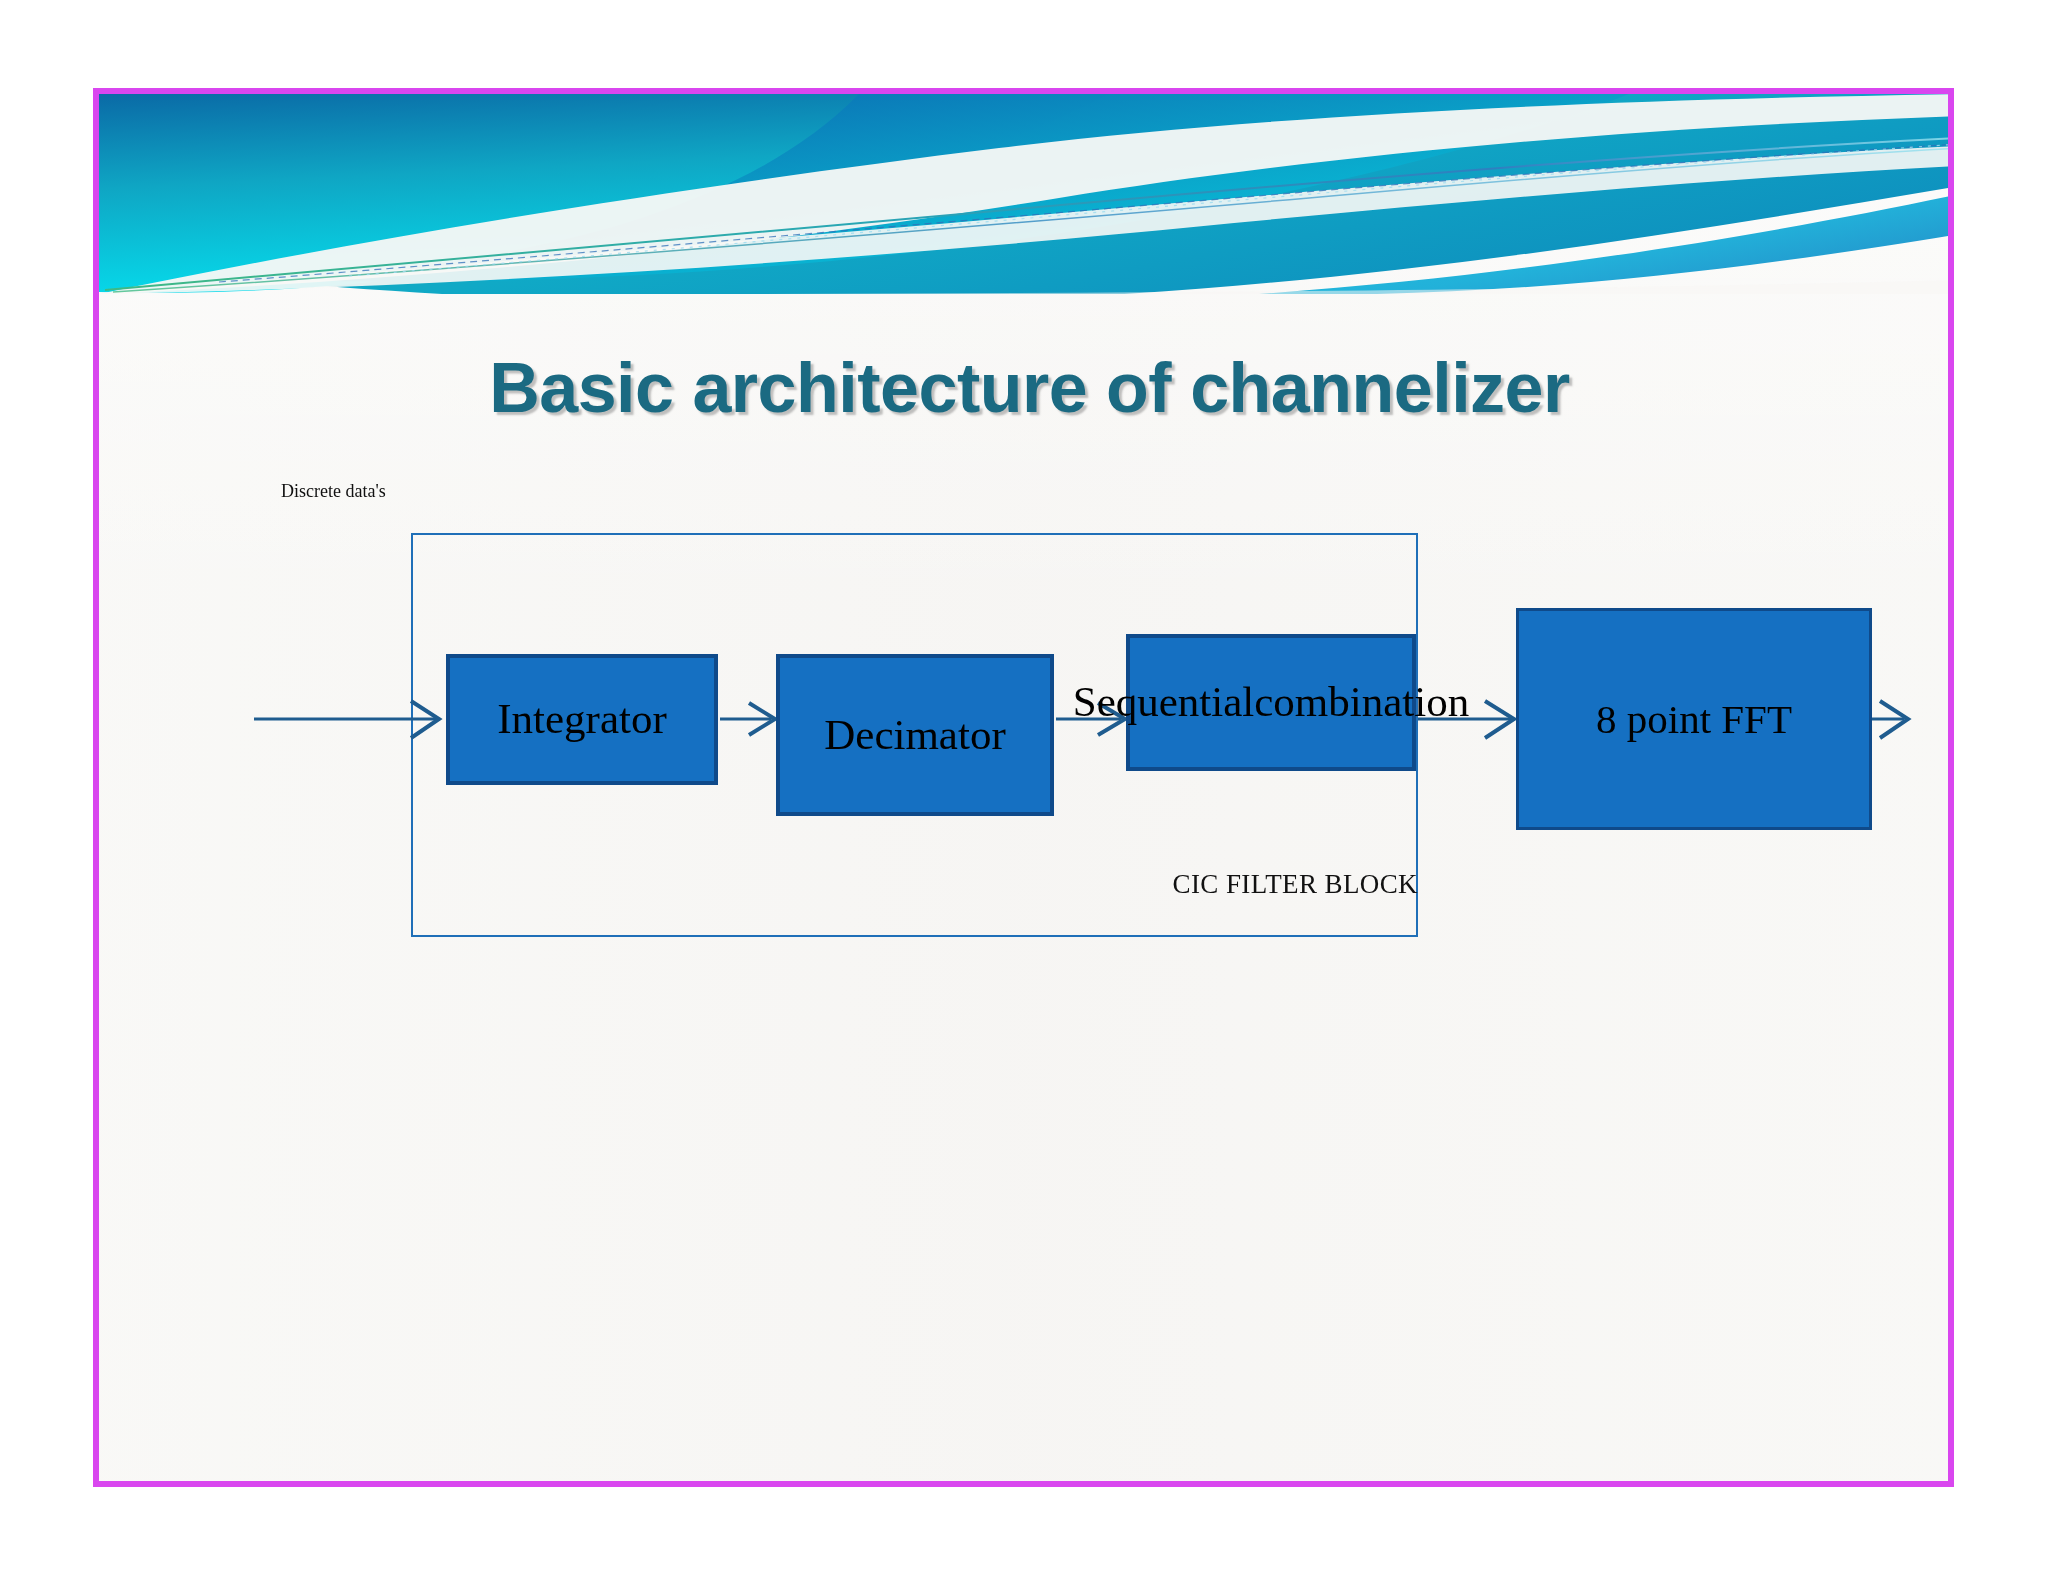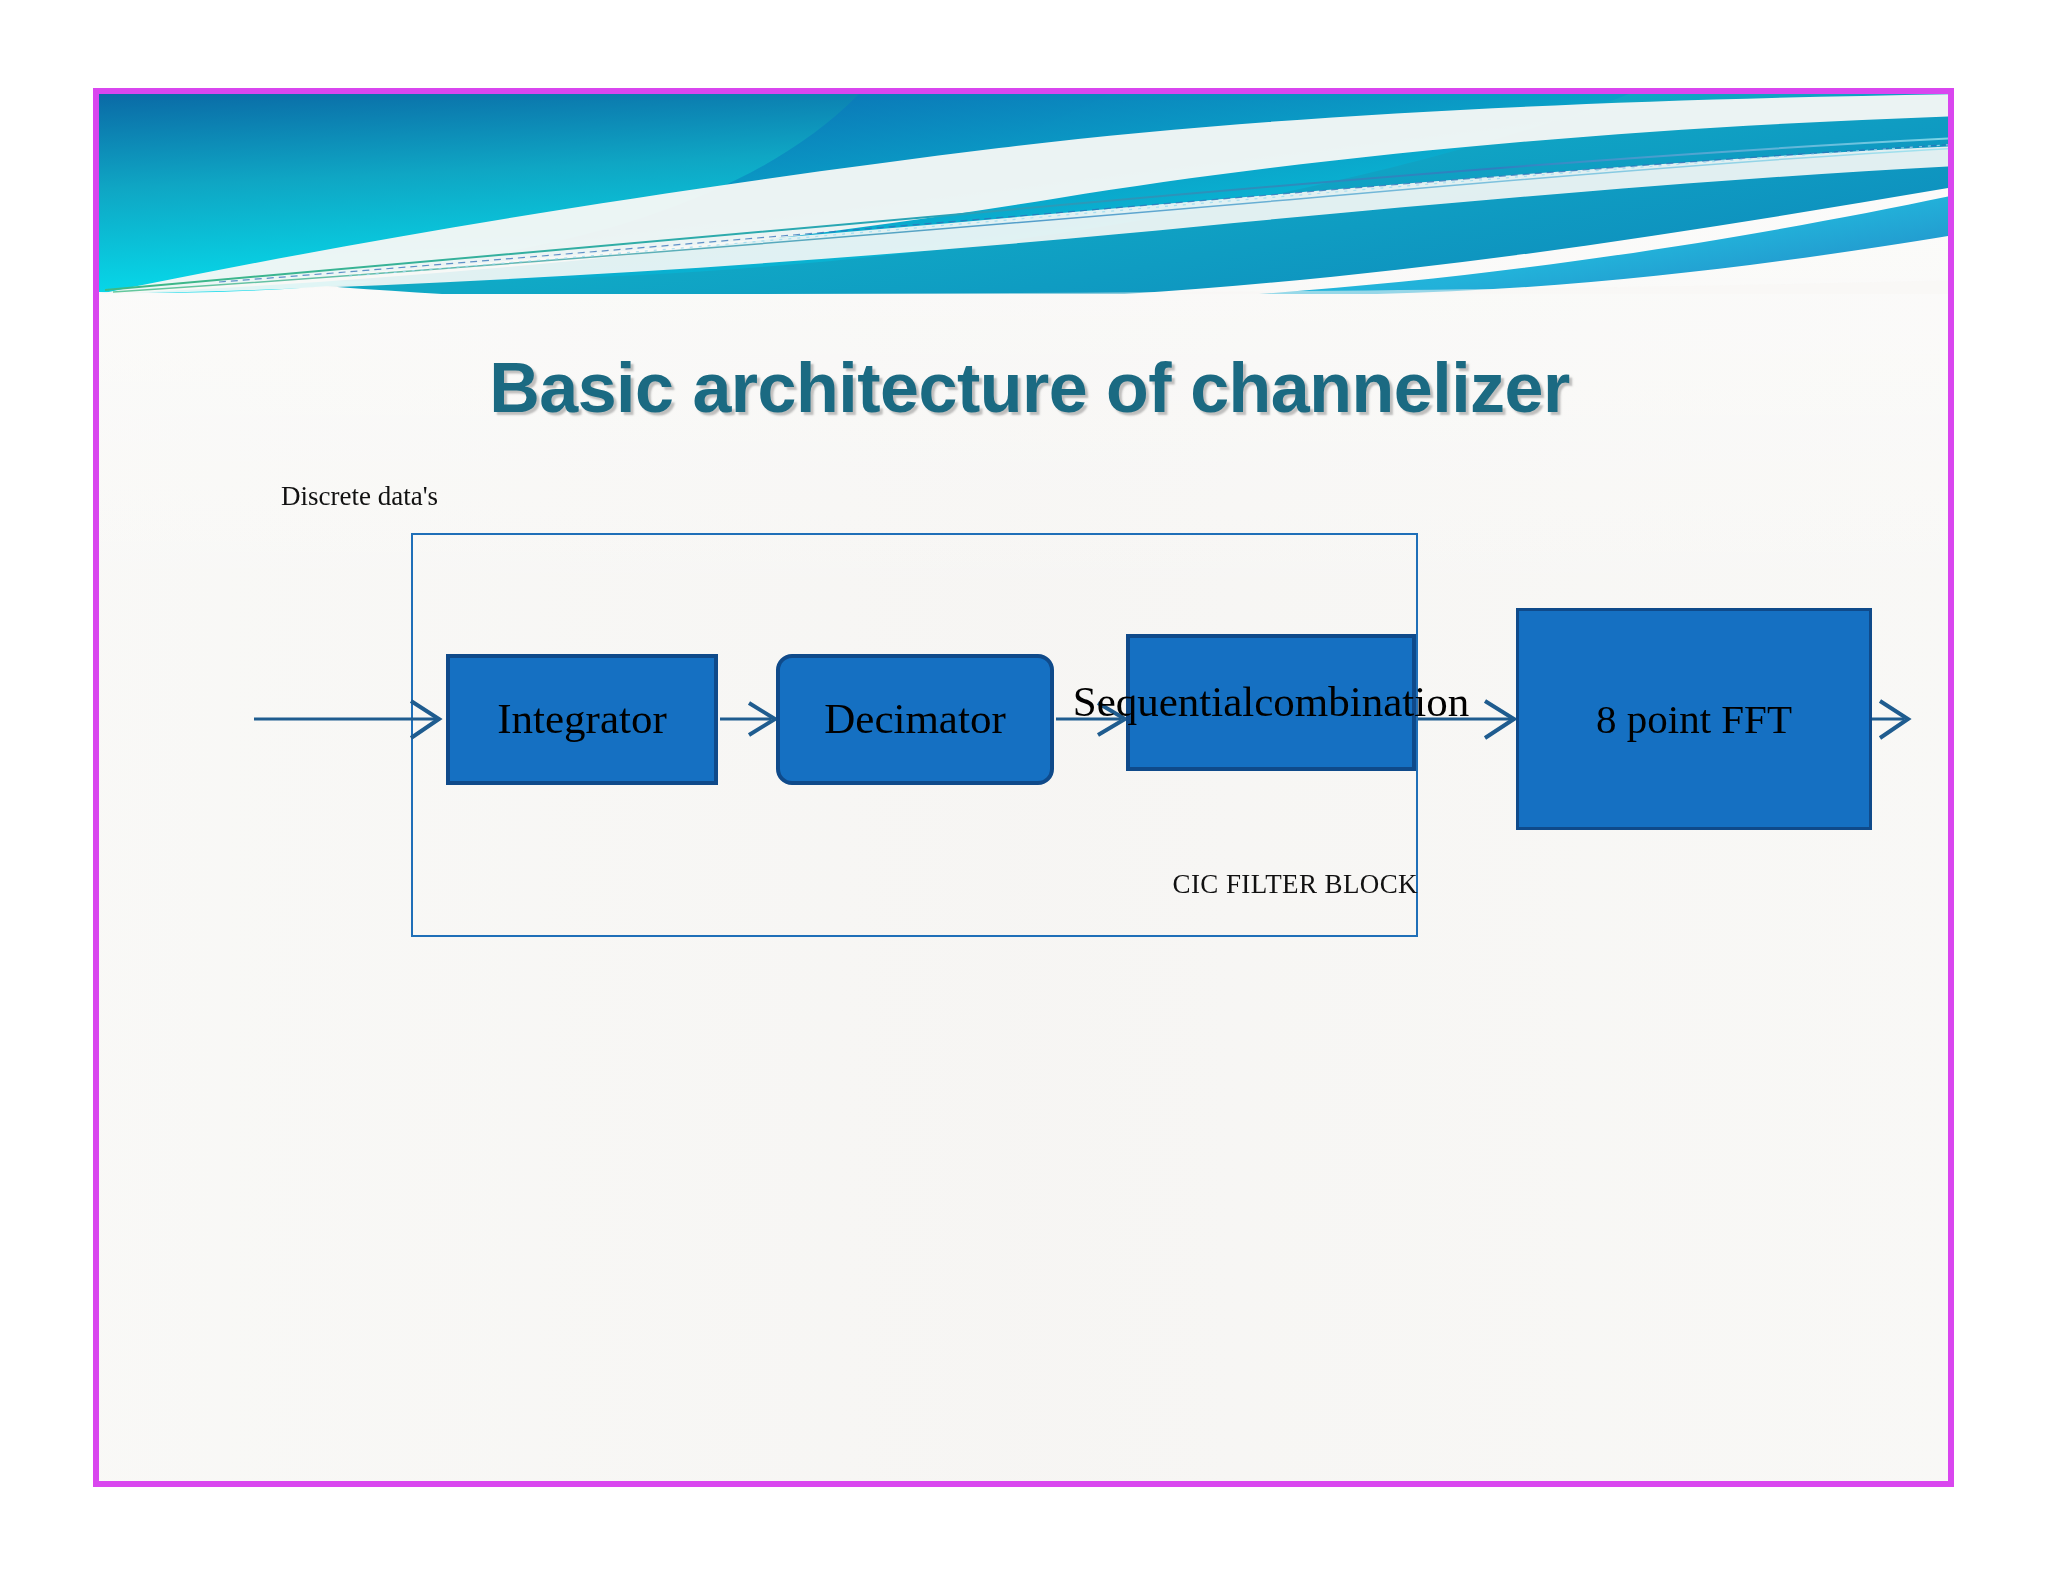--- a/index.html
+++ b/index.html
@@ -102,35 +102,35 @@
     font-size: 43px;
     line-height: 1.18;
     padding: 0 6px;
   }
   .pbox.big {
     border-width: 5px;
     font-size: 41px;
   }
 
   #box-integrator      { left: 347px; top: 560px; width: 272px; height: 131px; }
-  #box-decimator       { left: 677px; top: 560px; width: 278px; height: 131px; border-radius: 16px; }
+  #box-decimator       { left: 677px; top: 560px; width: 278px; height: 162px; }
   #box-sequential      { left: 1027px; top: 540px; width: 290px; height: 137px; }
   #box-fft             { left: 1417px; top: 514px; width: 356px; height: 222px; border-width: 3px; }
 
   
   .label-serif {
     position: absolute;
     font-family: "Liberation Serif", serif;
     color: #111111;
     white-space: nowrap;
   }
   #label-discrete {
     left: 182px;
     top: 387px;
-    font-size: 27px;
+    font-size: 18px;
     text-align: center;
   }
   #label-cic {
     left: 0;
     top: 775px;
     width: 1319px;
     text-align: right;
     font-size: 27px;
     letter-spacing: 0.4px;
   }

